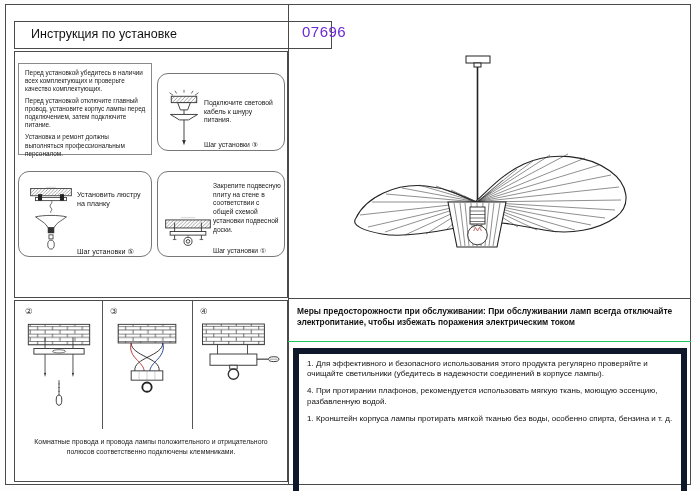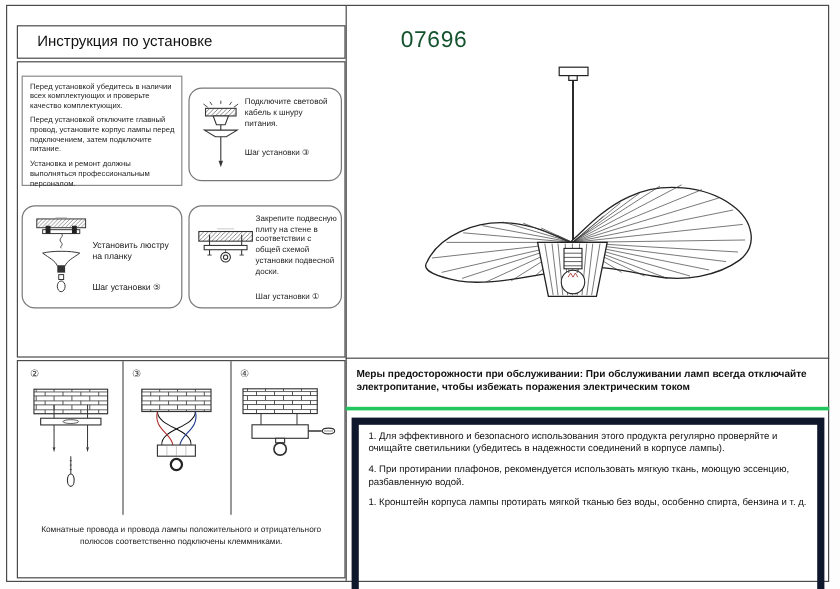--- a/index.html
+++ b/index.html
@@ -1,38 +1,38 @@
 <!DOCTYPE html>
 <html><head>
 <meta charset="utf-8">
 <style>
   html,body{margin:0;padding:0}
   body{width:700px;height:491px;background:#fdfdfd;font-family:"Liberation Sans",sans-serif;color:#1a1a1a;position:relative;overflow:hidden}
   .abs{position:absolute}
   .frame{left:5px;top:4px;width:684px;height:479px;border:1px solid #4a4a4a;background:#fff}
   .vdivider{left:282px;top:0;width:0;height:479px;border-left:1px solid #4a4a4a}
-  .title-box{left:8px;top:16px;width:274px;height:28px;border:1px solid #4a4a4a;box-sizing:border-box}
+  .title-box{left:8px;top:16px;width:318px;height:28px;border:1px solid #4a4a4a;box-sizing:border-box}
   .title-box span{display:block;padding-left:16px;line-height:25px;font-size:12.5px;color:#111}
-  .model{left:328px;top:18px;font-size:19px;color:#14532d;letter-spacing:.5px}
+  .model{left:296px;top:18px;font-size:15px;color:#6d28d9;letter-spacing:.5px}
   .left-container{left:8px;top:46px;width:274px;height:247px;border:1px solid #4a4a4a;box-sizing:border-box}
   .notes-box{left:12px;top:58px;width:134px;height:92px;border:1px solid #8a8a8a;box-sizing:border-box;padding:5px 5px 0 6px}
   .notes-box p{margin:0 0 4px;font-size:6.4px;line-height:1.26;color:#222}
-  .rbox{border:1px solid #777;border-radius:11px;box-sizing:border-box;background:#fff;display:flex;align-items:flex-start}
+  .rbox{border:1px solid #777;border-radius:11px;box-sizing:border-box;background:#fff;display:flex;align-items:flex-end}
   .rbox-b{left:151px;top:68px;width:128px;height:78px;padding:8px 4px 0 6px}
   .rbox-c{left:12px;top:166px;width:134px;height:86px;padding:8px 2px 0 6px}
   .rbox-d{left:151px;top:166px;width:128px;height:86px;padding:7px 3px 0 5px}
   .rtext{font-size:6.8px;line-height:1.3;color:#1a1a1a}
   .rtext .step{display:block;color:#1a1a1a}
   .ic{flex:0 0 auto}
   .diagrams-box{left:8px;top:295px;width:274px;height:182px;border:1px solid #4a4a4a;box-sizing:border-box}
   .colline{position:absolute;top:0;width:0;height:128px;border-left:1px solid #555}
   .dlabel{position:absolute;font-size:8.5px;color:#333}
   .dcaption{position:absolute;left:10px;top:136px;width:252px;text-align:center;font-size:6.9px;line-height:1.4;color:#1a1a1a}
   .lamp-area{left:282px;top:46px;width:403px;height:247px;border-bottom:1px solid #4a4a4a;box-sizing:content-box}
-  .warning{left:282px;top:294px;width:403px;height:43px;border-bottom:3px solid #22c55e;box-sizing:border-box;padding:7px 10px 0 9px}
+  .warning{left:282px;top:294px;width:403px;height:43px;border-bottom:1px solid #22c55e;box-sizing:border-box;padding:7px 10px 0 9px}
   .warning div{font-size:8.4px;line-height:1.35;font-weight:bold;color:#111}
   .rules-box{left:287px;top:343px;width:394px;height:161px;border:6px solid #0f172a;box-sizing:border-box;padding:5px 8px 0 8px}
   .rules-box p{margin:0 0 6.5px;font-size:8px;line-height:1.3;color:#111}
   svg{display:block}
   .wire-red{stroke:#b03030}
   .wire-blue{stroke:#1f3a8f}
 </style>
 </head>
 <body>
 
@@ -91,21 +91,21 @@
         <rect x="39" y="10" width="5" height="8" fill="#222" stroke="none"></rect>
         <path d="M28 18 c4 3 -4 5 0 9 c3 3 -2 4 0 6" stroke-width="0.9"></path>
         <path d="M9 38 C18 35.5 38 35.5 47 38 C40 43 34 46 32 51 L24 51 C22 46 16 43 9 38 Z" fill="#fff"></path>
         <rect x="24" y="51" width="8" height="7" fill="#333" stroke="none"></rect>
         <rect x="25.5" y="60" width="5" height="5" fill="#fff"></rect>
         <ellipse cx="28" cy="72" rx="4" ry="5.5" fill="#fff"></ellipse>
       </svg>
     </span>
     <div class="rtext" style="font-size:7.2px">
       <span style="display:block;margin-top:20px">Установить люстру на планку</span>
-      <span class="step" style="margin-top:16px">Шаг установки ⑤</span>
+      <span class="step" style="margin-top:38px">Шаг установки ⑤</span>
     </div>
   </div>
 
   <div class="abs rbox rbox-d">
     <span class="ic" style="margin-top:10px">
       <svg width="50" height="40" viewBox="0 0 56 44" fill="none" stroke="#333" stroke-width="1">
         <path d="M20 1.5 h16" stroke="#999" stroke-width="0.5"></path>
         <rect x="3" y="4" width="50" height="9" fill="url(#hatch)"></rect>
         <path d="M13 7 V26 M43 7 V26"></path>
         <path d="M11 26 h4 M41 26 h4" stroke-width="0.8"></path>

